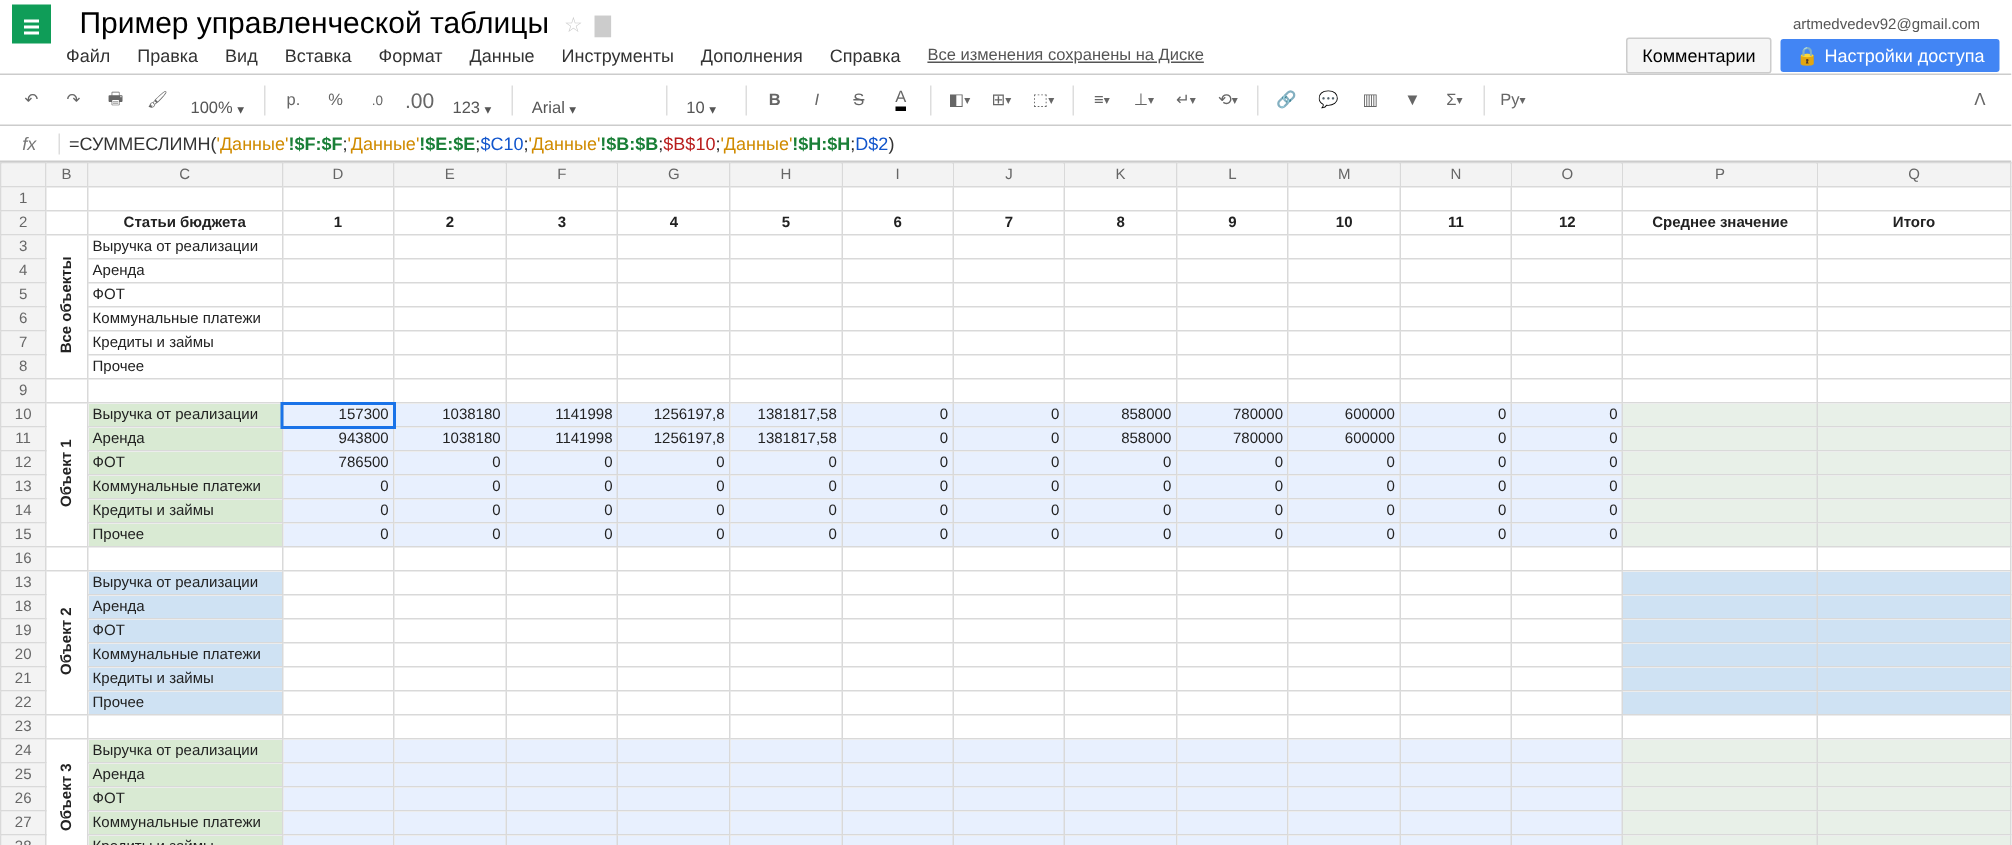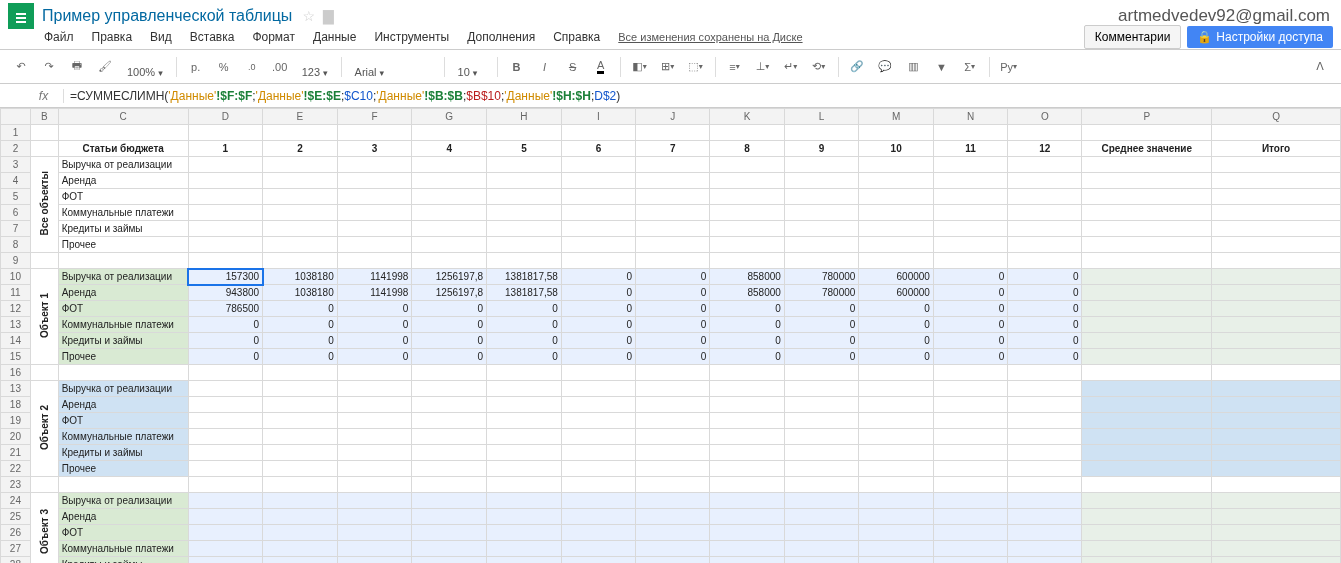--- a/index.html
+++ b/index.html
@@ -1,34 +1,34 @@
 <!DOCTYPE html>
 <html><head>
 <meta charset="utf-8">
 <style>
 * { box-sizing: border-box; margin: 0; padding: 0; }
 body { font-family: Arial, sans-serif; font-size: 11px; color: #222; background: #fff; width: 1341px; overflow: hidden; }
 .titlebar { display: flex; align-items: center; padding: 6px 8px 2px 8px; height: 28px; }
 .logo { width: 26px; height: 26px; background: #0f9d58; display: flex; align-items: center; justify-content: center; margin-right: 8px; }
 .logo svg { fill: #fff; }
-.doc-title { font-size: 16px; color: #0369a1; margin-right: 6px; }
+.doc-title { font-size: 20px; color: #000000; margin-right: 6px; margin-left: 11px; }
 .star, .folder { color: #ccc; margin: 0 4px; font-size: 14px; }
 .spacer { flex: 1; }
-.user-email { font-size: 17px; color: #555; margin-right: 3px; text-align: right; }
+.user-email { font-size: 10px; color: #555; margin-right: 13px; text-align: right; }
 .menubar { display: flex; align-items: center; padding: 0 8px 4px 44px; height: 22px; border-bottom: 1px solid #ccc; font-size: 12px; color: #333; }
 .menubar .mi { margin-right: 18px; cursor: pointer; }
 .save-link { color: #555; text-decoration: underline; font-size: 11px; }
 .btn-comments { background: #f5f5f5; border: 1px solid #ccc; padding: 4px 10px; font-size: 12px; border-radius: 2px; margin-right: 6px; cursor: pointer; }
 .btn-share { background: #4285f4; color: #fff; border: none; padding: 4px 10px; font-size: 12px; border-radius: 2px; display: flex; align-items: center; gap: 4px; cursor: pointer; }
 .toolbar { display: flex; align-items: center; padding: 4px 8px; height: 34px; border-bottom: 1px solid #ccc; gap: 2px; }
 .tb-btn { width: 26px; height: 26px; display: flex; align-items: center; justify-content: center; color: #666; cursor: pointer; border-radius: 2px; }
 .tb-sep { width: 1px; height: 20px; background: #ddd; margin: 0 4px; }
 .tb-sel { height: 24px; display: flex; align-items: flex-end; padding: 0 6px; font-size: 11px; color: #555; border: 1px solid transparent; cursor: pointer; }
 .tb-sel .chev { margin-left: 3px; font-size: 9px; }
-.formula-bar { display: flex; align-items: center; height: 24px; border-bottom: 1px solid #ccc; font-size: 12px; padding-left: 24px; }
+.formula-bar { display: flex; align-items: center; height: 24px; border-bottom: 1px solid #ccc; font-size: 12px; }
 .fx-label { width: 40px; text-align: center; font-style: italic; color: #777; border-right: 1px solid #ddd; }
 .fx-input { flex: 1; padding: 0 6px; font-family: Arial; font-size: 12px; }
 .fx-input .fn { color: #333; }
 .fx-input .sheet { color: #d08b00; }
 .fx-input .range { color: #1a7f37; font-weight: bold; }
 .fx-input .cref { color: #1155cc; }
 .fx-input .nref { color: #b91c1c; }
 .grid-wrap { position: relative; overflow: auto; height: 455px; }
 table.grid { border-collapse: collapse; table-layout: fixed; }
 .grid th, .grid td { border: 1px solid #d9d9d9; height: 16px; font-size: 10px; padding: 0 3px; overflow: hidden; white-space: nowrap; }
@@ -98,21 +98,21 @@
   <div class="tb-btn">🖶</div>
   <div class="tb-btn">🖌</div>
   <div class="tb-sel">
       <span>100%</span>
       <span class="chev">▾</span>
     </div>
   <div class="tb-sep"></div>
   <div class="tb-btn">р.</div>
   <div class="tb-btn">%</div>
   <div class="tb-btn" style="font-size:9px">.0</div>
-  <div class="tb-btn" style="font-size:11px">.00</div>
+  <div class="tb-btn" style="font-size:14px">.00</div>
   <div class="tb-sel">
       <span>123</span>
       <span class="chev">▾</span>
     </div>
   <div class="tb-sep"></div>
   <div class="tb-sel" style="width:90px">
       <span>Arial</span>
       <span class="chev">▾</span>
     </div>
   <div class="tb-sep"></div>

